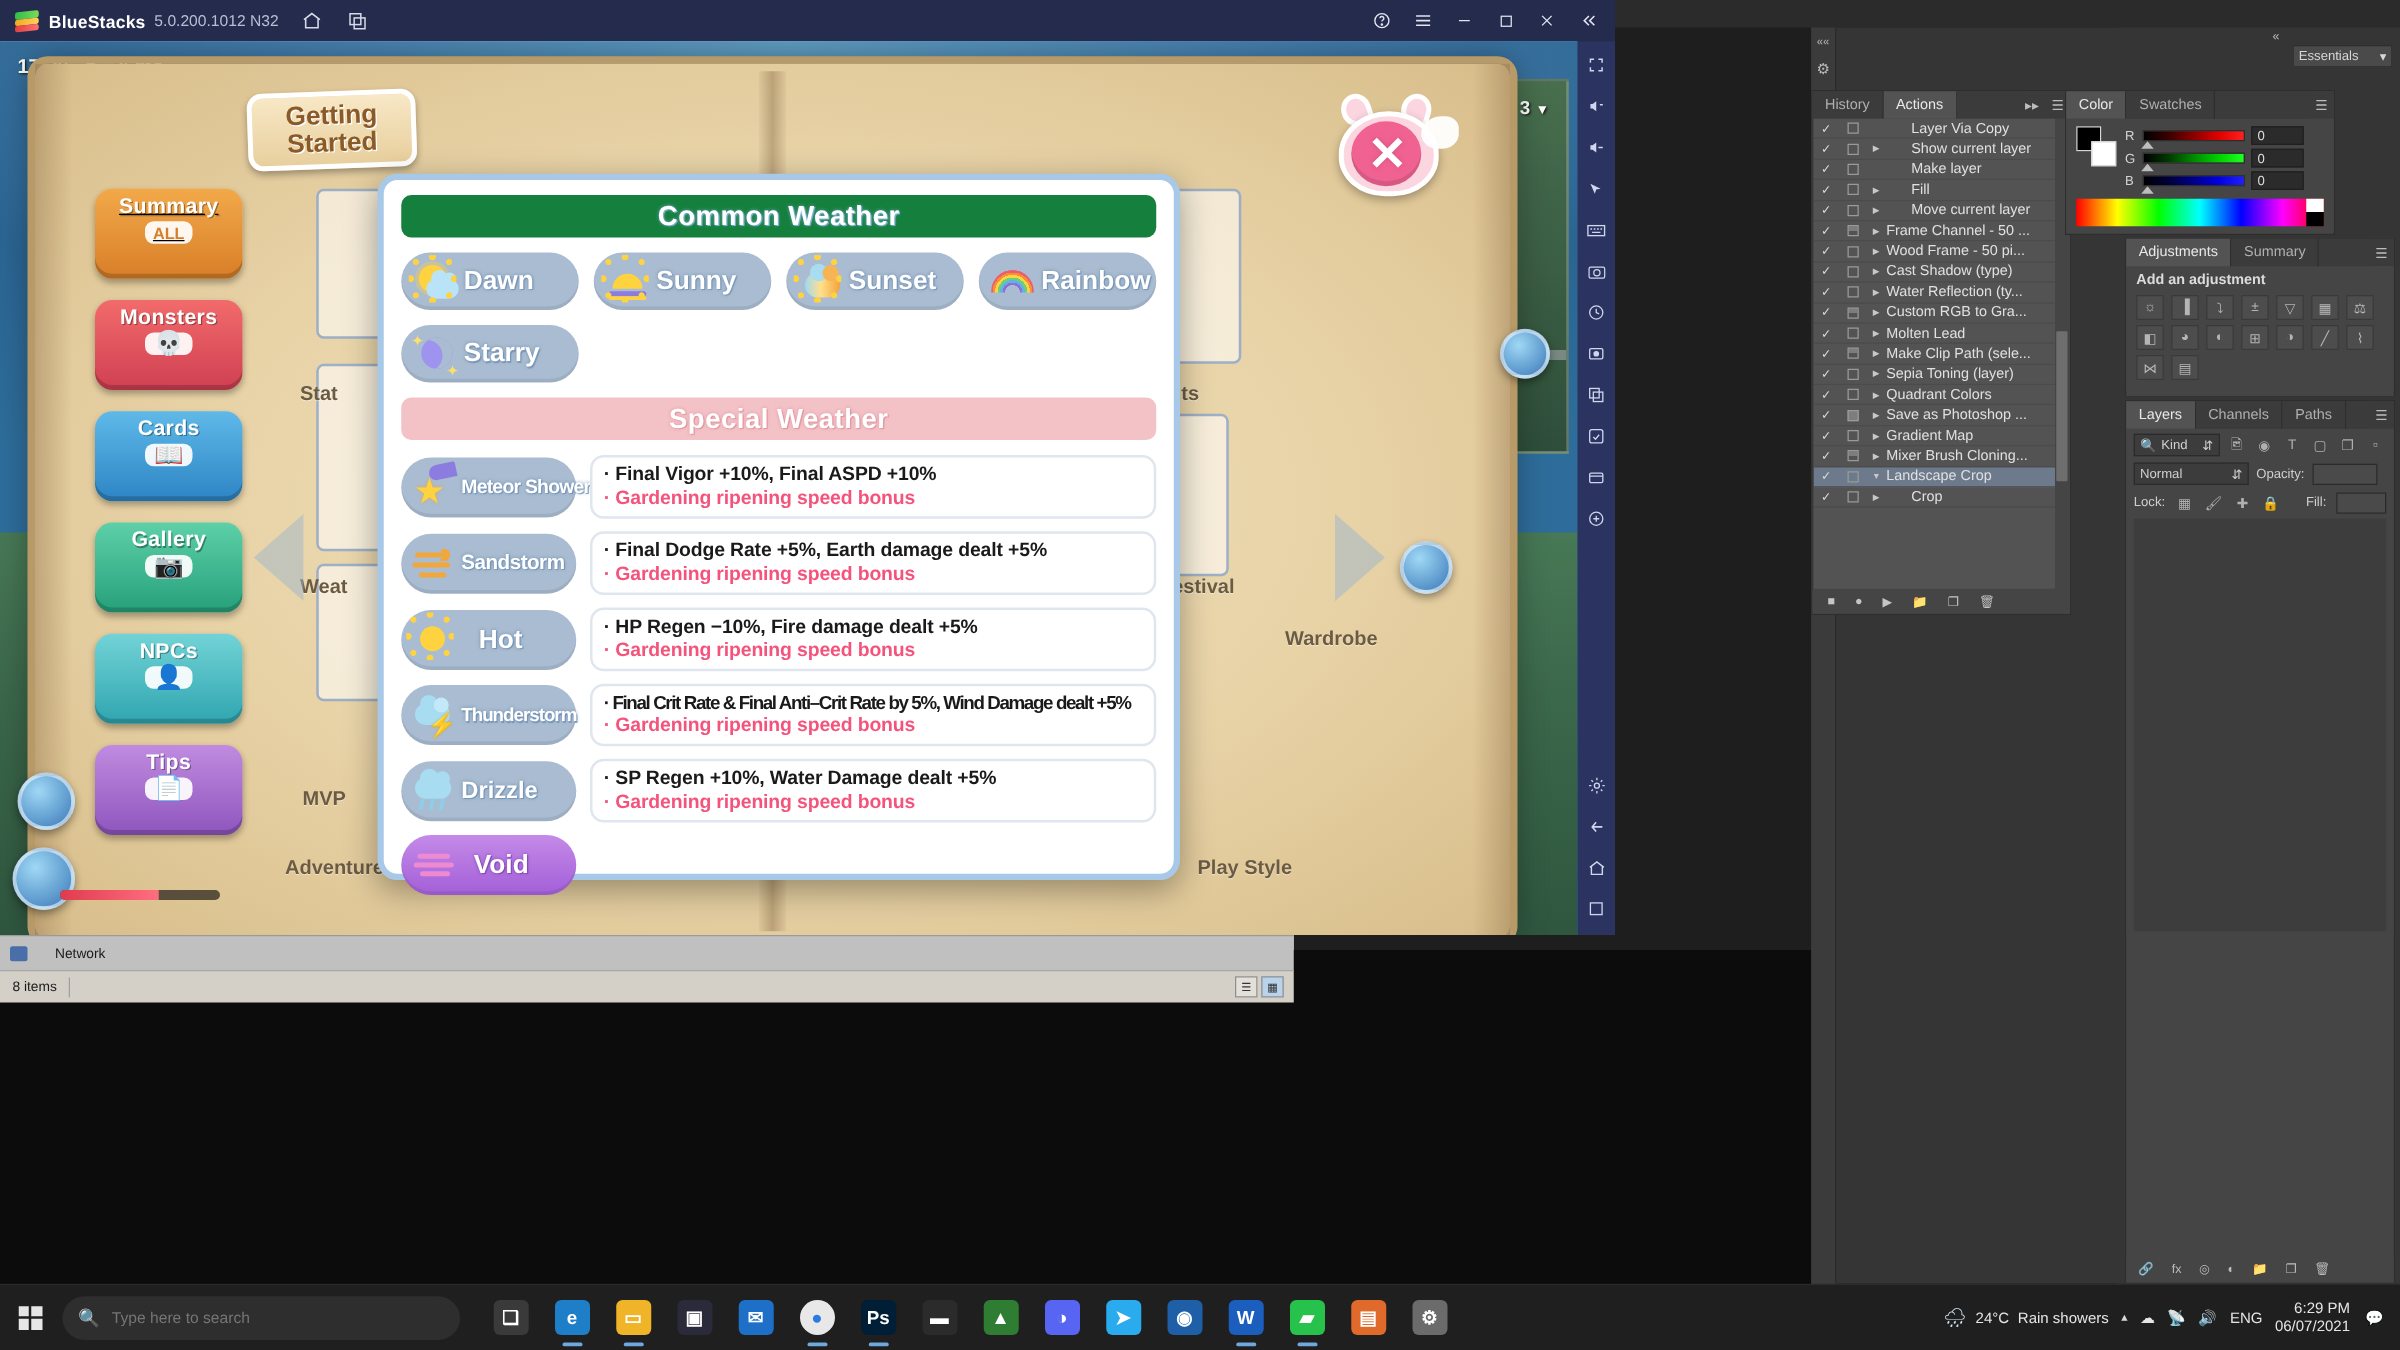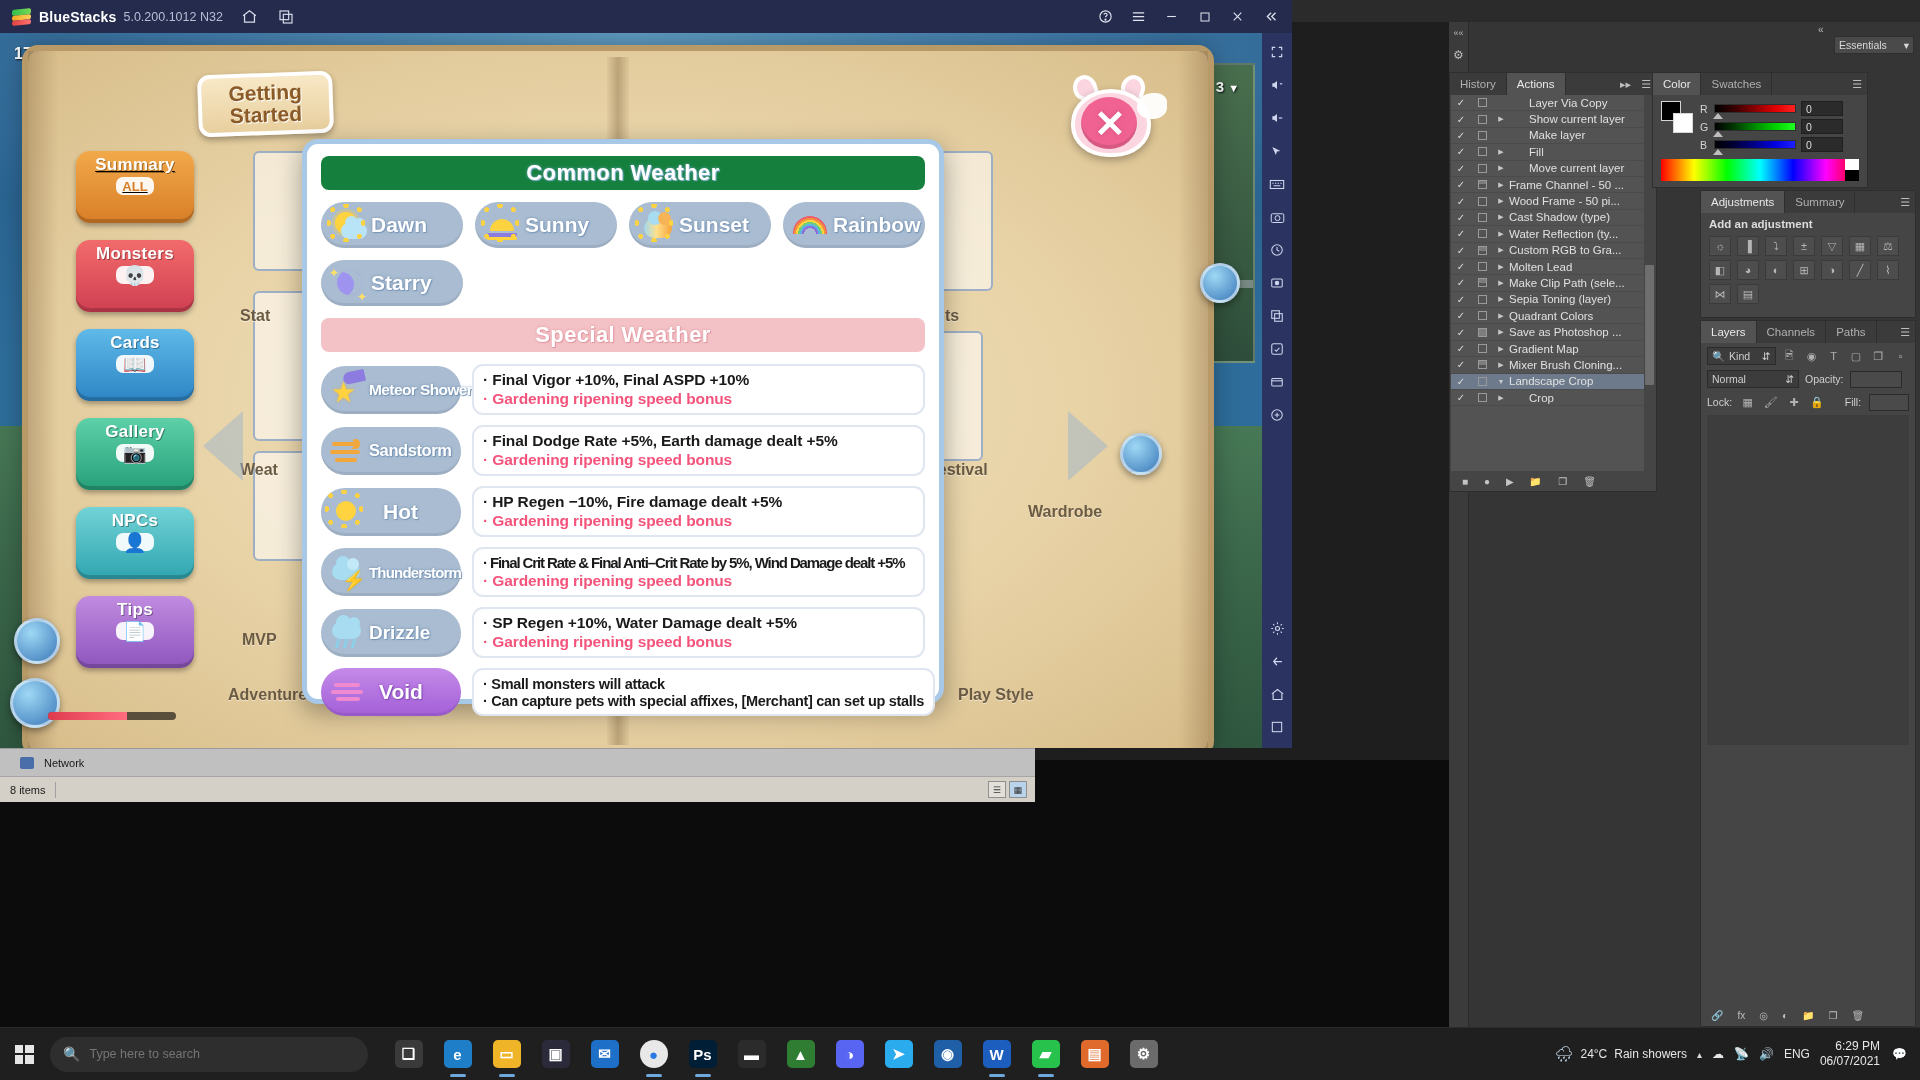--- a/index.html
+++ b/index.html
@@ -455,21 +455,21 @@
   .op-lbl { color: #cfcfcf; font-size: 10.5px; }
   .op-field { width: 52px; height: 17px; background: #4a4a4a; border: 1px solid #2b2b2b; }
   .lay-row3 { display: flex; align-items: center; gap: 8px; }
   .lay-empty { height: 330px; background: #3d3d3d; margin-top: 4px; }
   .lay-footer { height: 22px; background: #454545; display: flex; align-items: center; gap: 14px;
     padding-left: 10px; color: #bdbdbd; font-size: 10px; }
 
   
   .ps-statusbar {
     position: absolute; left: 0; top: 748px; width: 1035px; height: 28px; background: #c0c0c0;
-    display: flex; align-items: center; gap: 10px; padding-left: 20px;
+    display: flex; align-items: center; gap: 22px; padding-left: 8px;
     border-top: 1px solid #9a9a9a; font-size: 11px; color: #1a1a1a;
   }
   .net-ico { width: 14px; height: 12px; background: #4a6ea9; border-radius: 2px; }
   .ps-bridge-bar {
     position: absolute; left: 0; top: 776px; width: 1035px; height: 26px; background: #d4d0c8;
     border-top: 1px solid #a6a6a6; display: flex; align-items: center; font-size: 11px; color: #1a1a1a;
   }
   .ps-bridge-bar .items { padding: 0 10px; }
   .ps-bridge-bar .vr { width: 1px; height: 16px; background: #a0a0a0; }
   .bridge-view-btns { margin-left: auto; display: flex; gap: 3px; padding-right: 8px; }
@@ -812,24 +812,20 @@
         </div>
 
         <div class="sp-row">
           <div class="sp-chip void">
             <span class="glyph ico-void">
               <i></i>
                 <i></i>
                 <i></i>
             </span>
             <span class="clabel" style="margin-left:10px;">Void</span>
-          </div>
-          <div class="sp-desc">
-            <div class="sp-line small">· <span>Small monsters will attack</span></div>
-            <div class="sp-line small">· <span>Can capture pets with special affixes, [Merchant] can set up stalls</span></div>
           </div>
         </div>
       </div>
 
       <div class="orb" style="left:14px; top:585px; width:46px; height:46px;"></div>
       <div class="orb" style="left:10px; top:645px; width:50px; height:50px;"></div>
       <div class="orb" style="left:1120px; top:400px; width:42px; height:42px;"></div>
       <div class="orb" style="left:1200px; top:230px; width:40px; height:40px;"></div>
 
       <div class="hp-bar">

